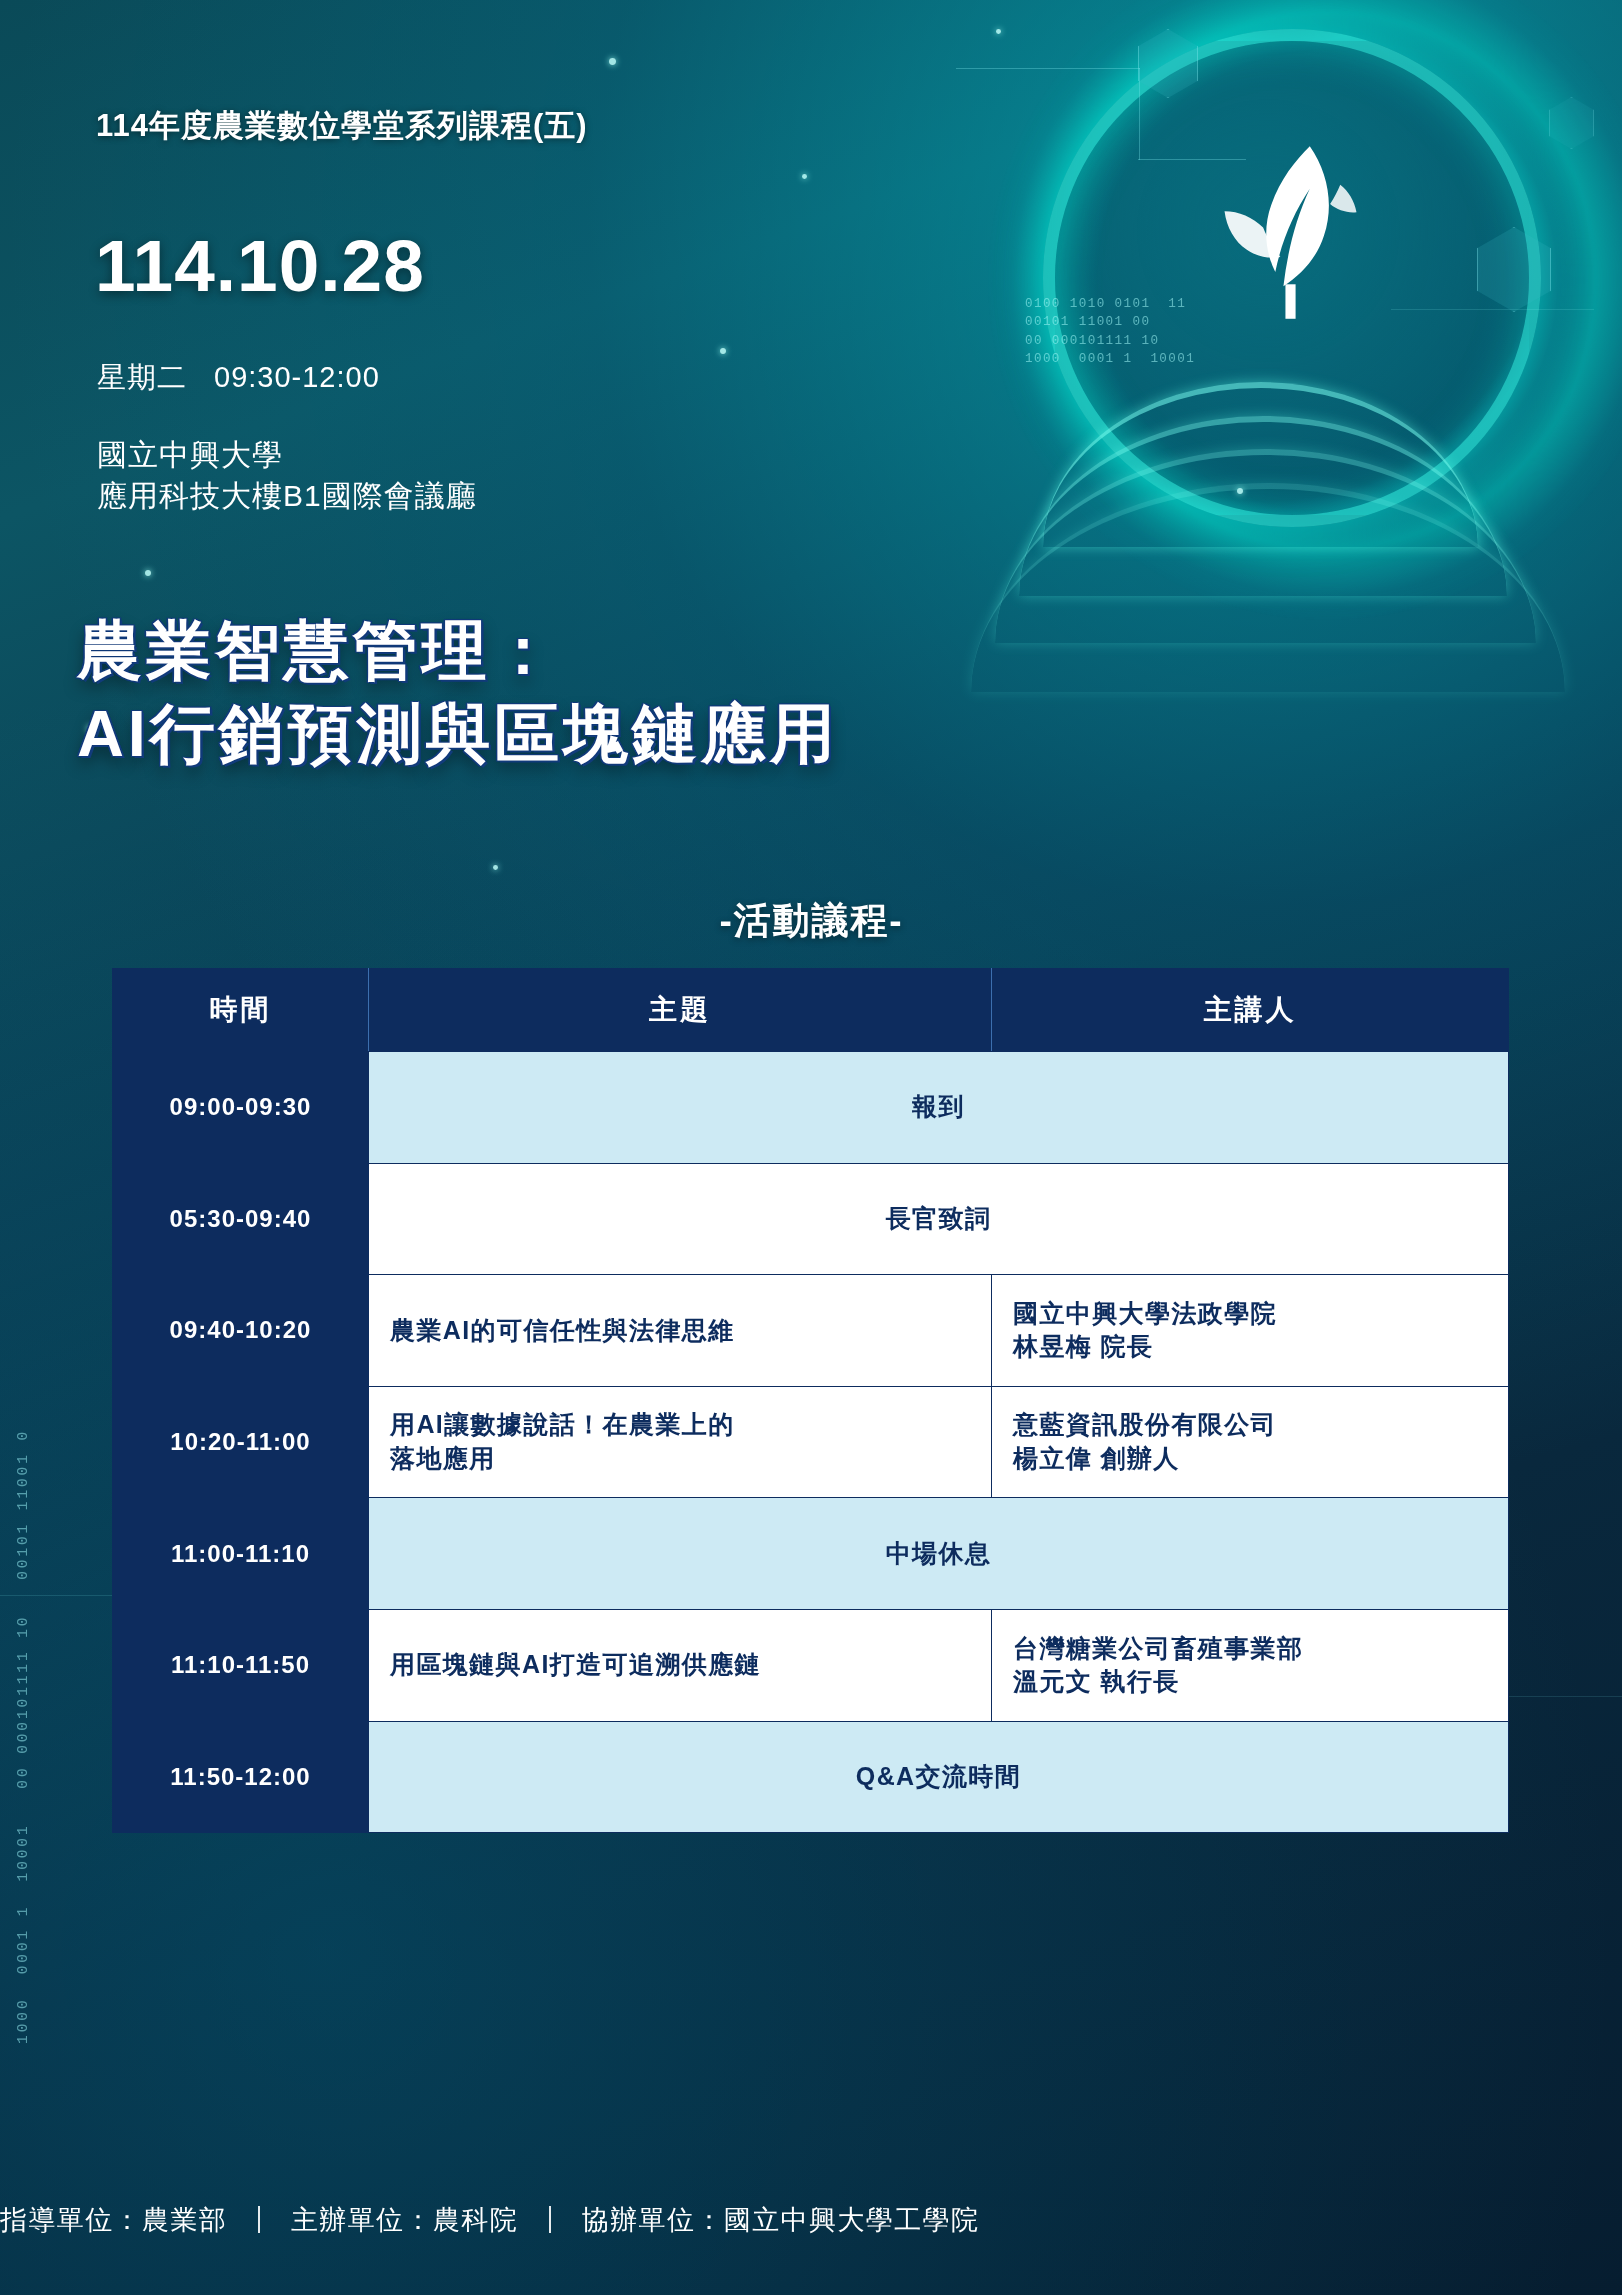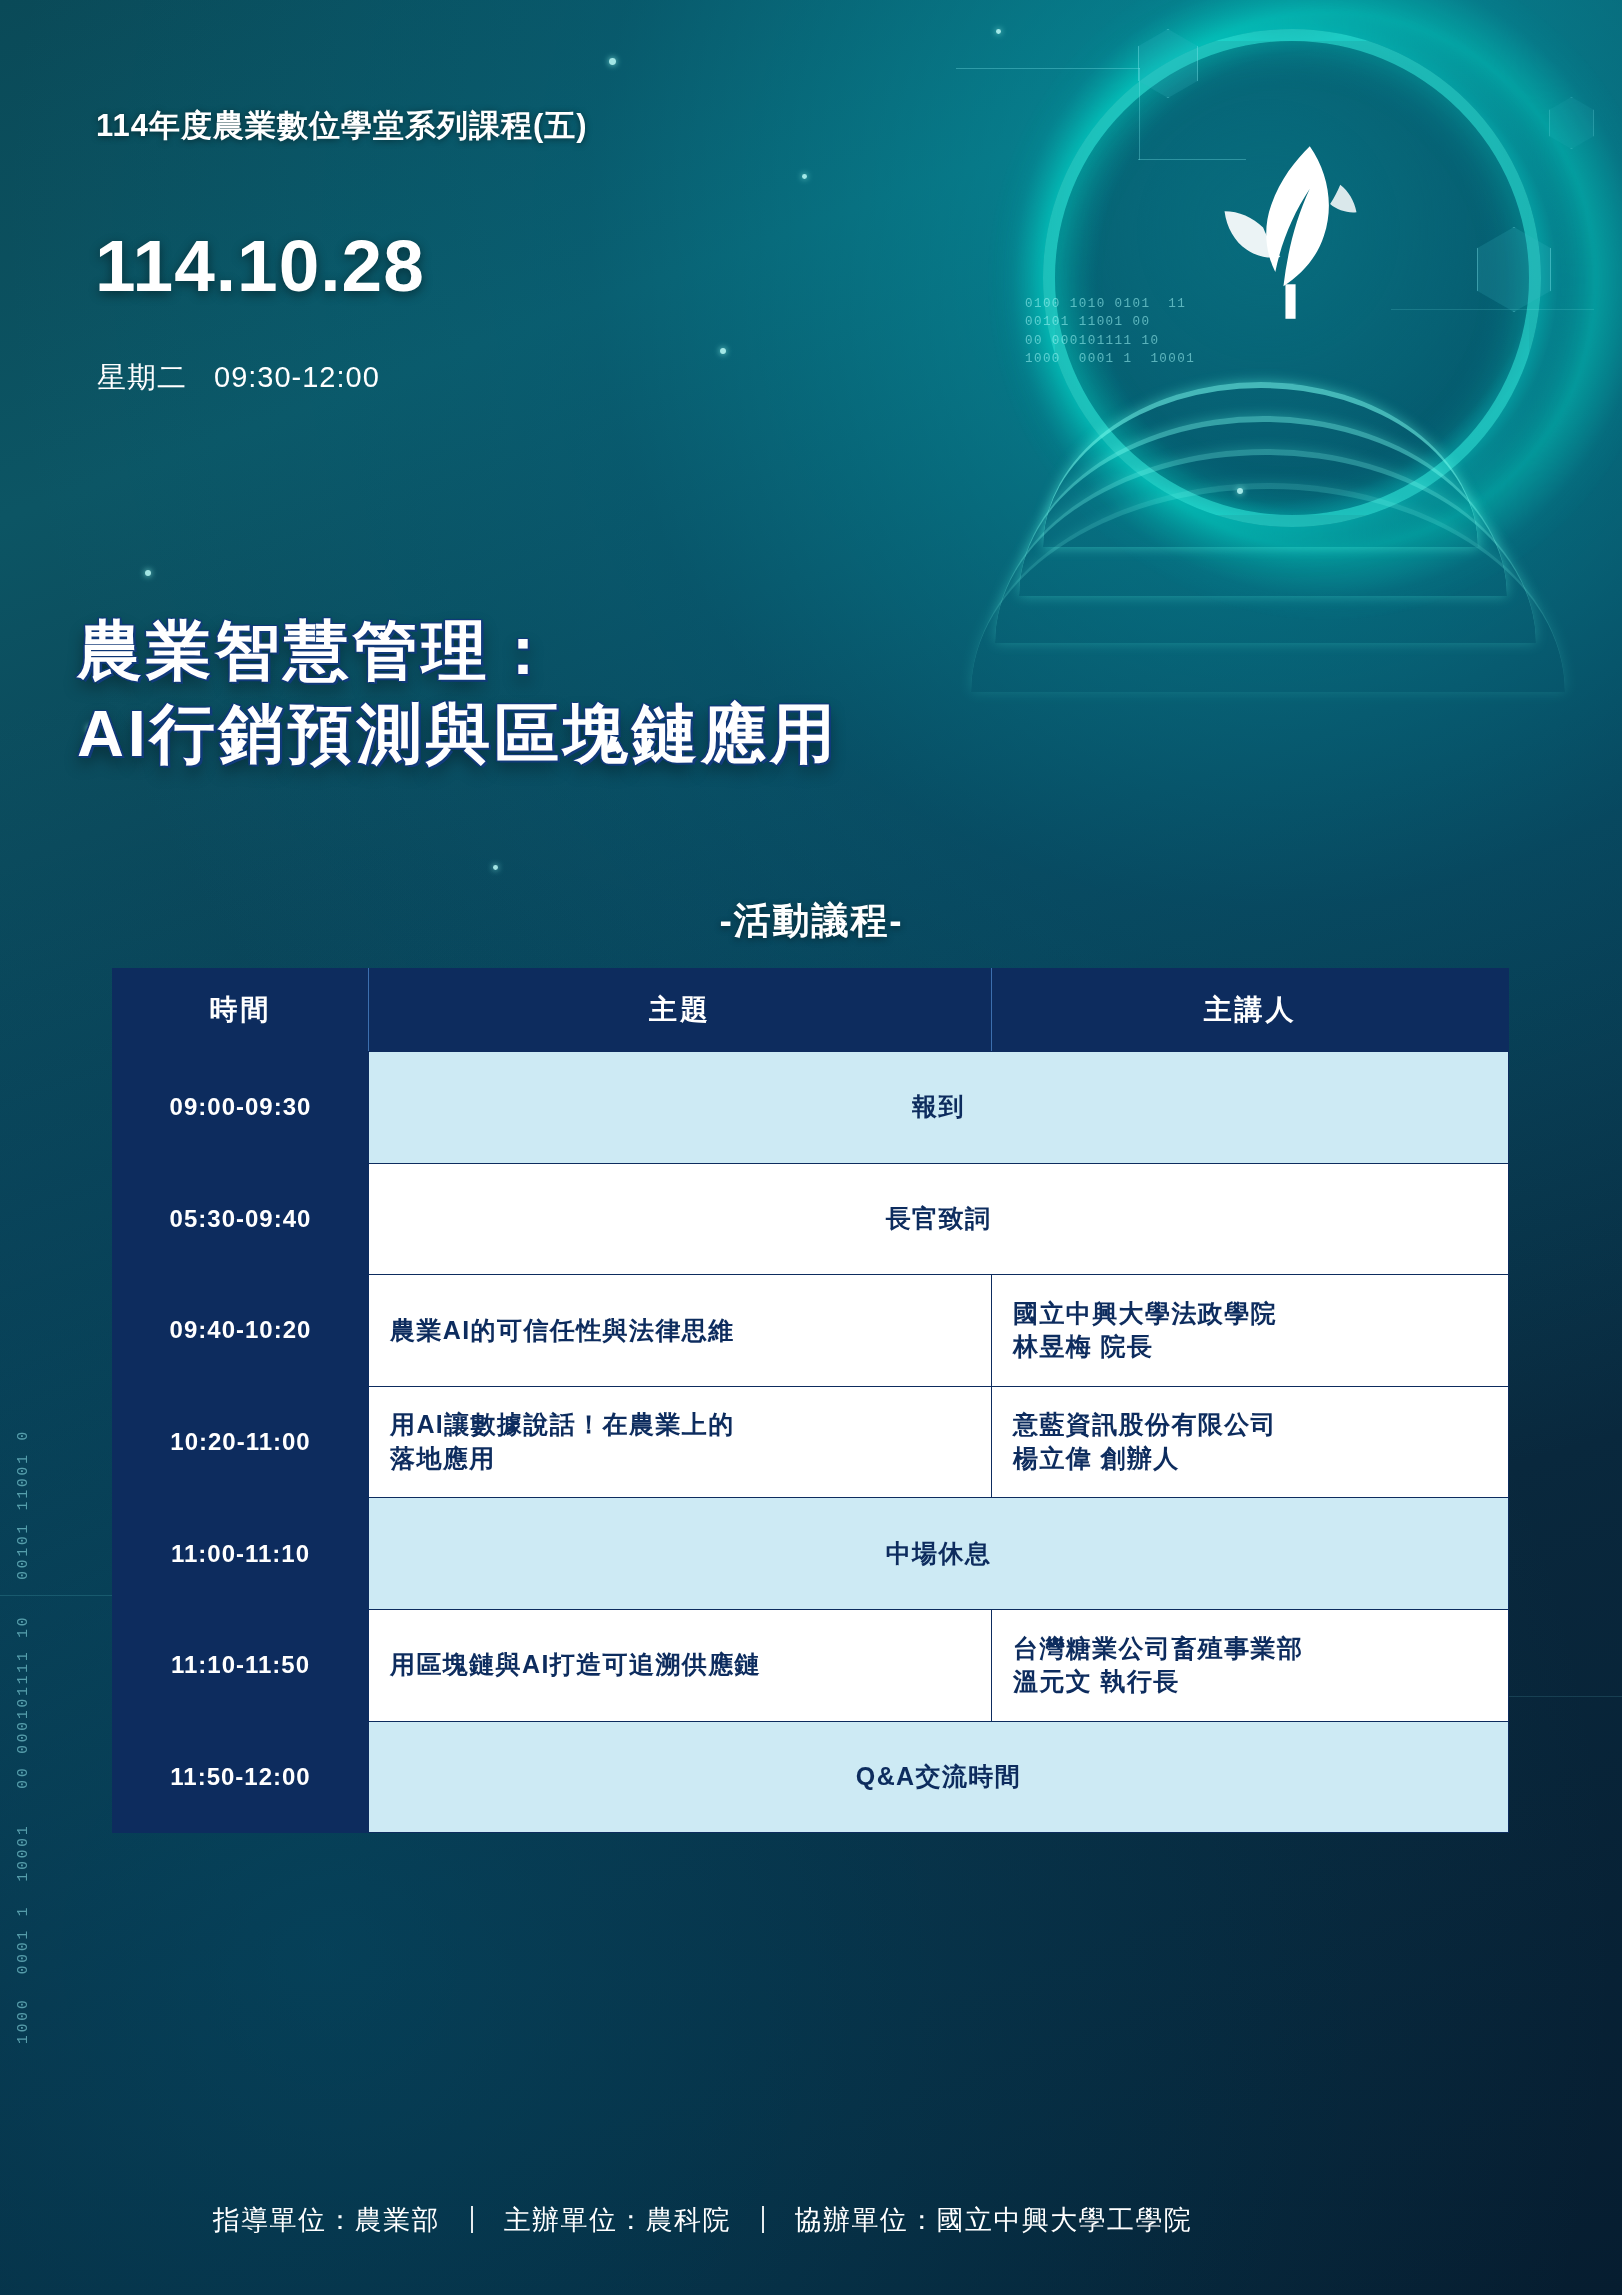--- a/index.html
+++ b/index.html
@@ -200,21 +200,21 @@
   td.body-cell.center { text-align: center; }
   .row-light td.body-cell { background: #cdeaf4; }
   .row-white td.body-cell { background: #ffffff; }
   .cell-divider { border-left: 1.4px solid #cfd9e6 !important; }
 
   
   .footer {
     position: absolute;
     left: 0; bottom: 57px;
     width: 1405px;
-    text-align: center;
+    text-align: left;
     font-size: 27px;
     letter-spacing: 1.4px;
     color: #ffffff;
   }
   .footer .sep {
     display: inline-block;
     width: 1.9px; height: 27px;
     background: #ffffff;
     margin: 0 22px -3.9px 22px;
     opacity: 0.9;
@@ -266,20 +266,24 @@
     <div class="dots" style="top:488px; left:1237px; width:5.8px; height:5.8px;"></div>
 
     <div class="binary" style="top:295px; left:1025px;">0100 1010 0101&nbsp;&nbsp;11<br>00101 11001 00<br>00 000101111 10<br>1000&nbsp;&nbsp;0001 1&nbsp;&nbsp;10001</div>
     <div class="binary-vert">1000&nbsp;&nbsp;0001 1&nbsp;&nbsp;10001&nbsp;&nbsp; 00 000101111 10&nbsp;&nbsp; 00101 11001 0</div>
   </div>
 
   <div class="series">114年度農業數位學堂系列課程(五)</div>
   <div class="big-date">114.10.28</div>
   <div class="weekday-time">
     <span>星期二</span><span class="gap"></span><span>09:30-12:00</span>
+  </div>
+  <div class="venue">
+    <div>國立中興大學</div>
+    <div>應用科技大樓B1國際會議廳</div>
   </div>
 
   <div class="main-title">
     <span class="line1">農業智慧管理：</span>
     <span class="line2">AI行銷預測與區塊鏈應用</span>
   </div>
 
   <div class="agenda-heading">-活動議程-</div>
 
   <div class="agenda-wrap">

